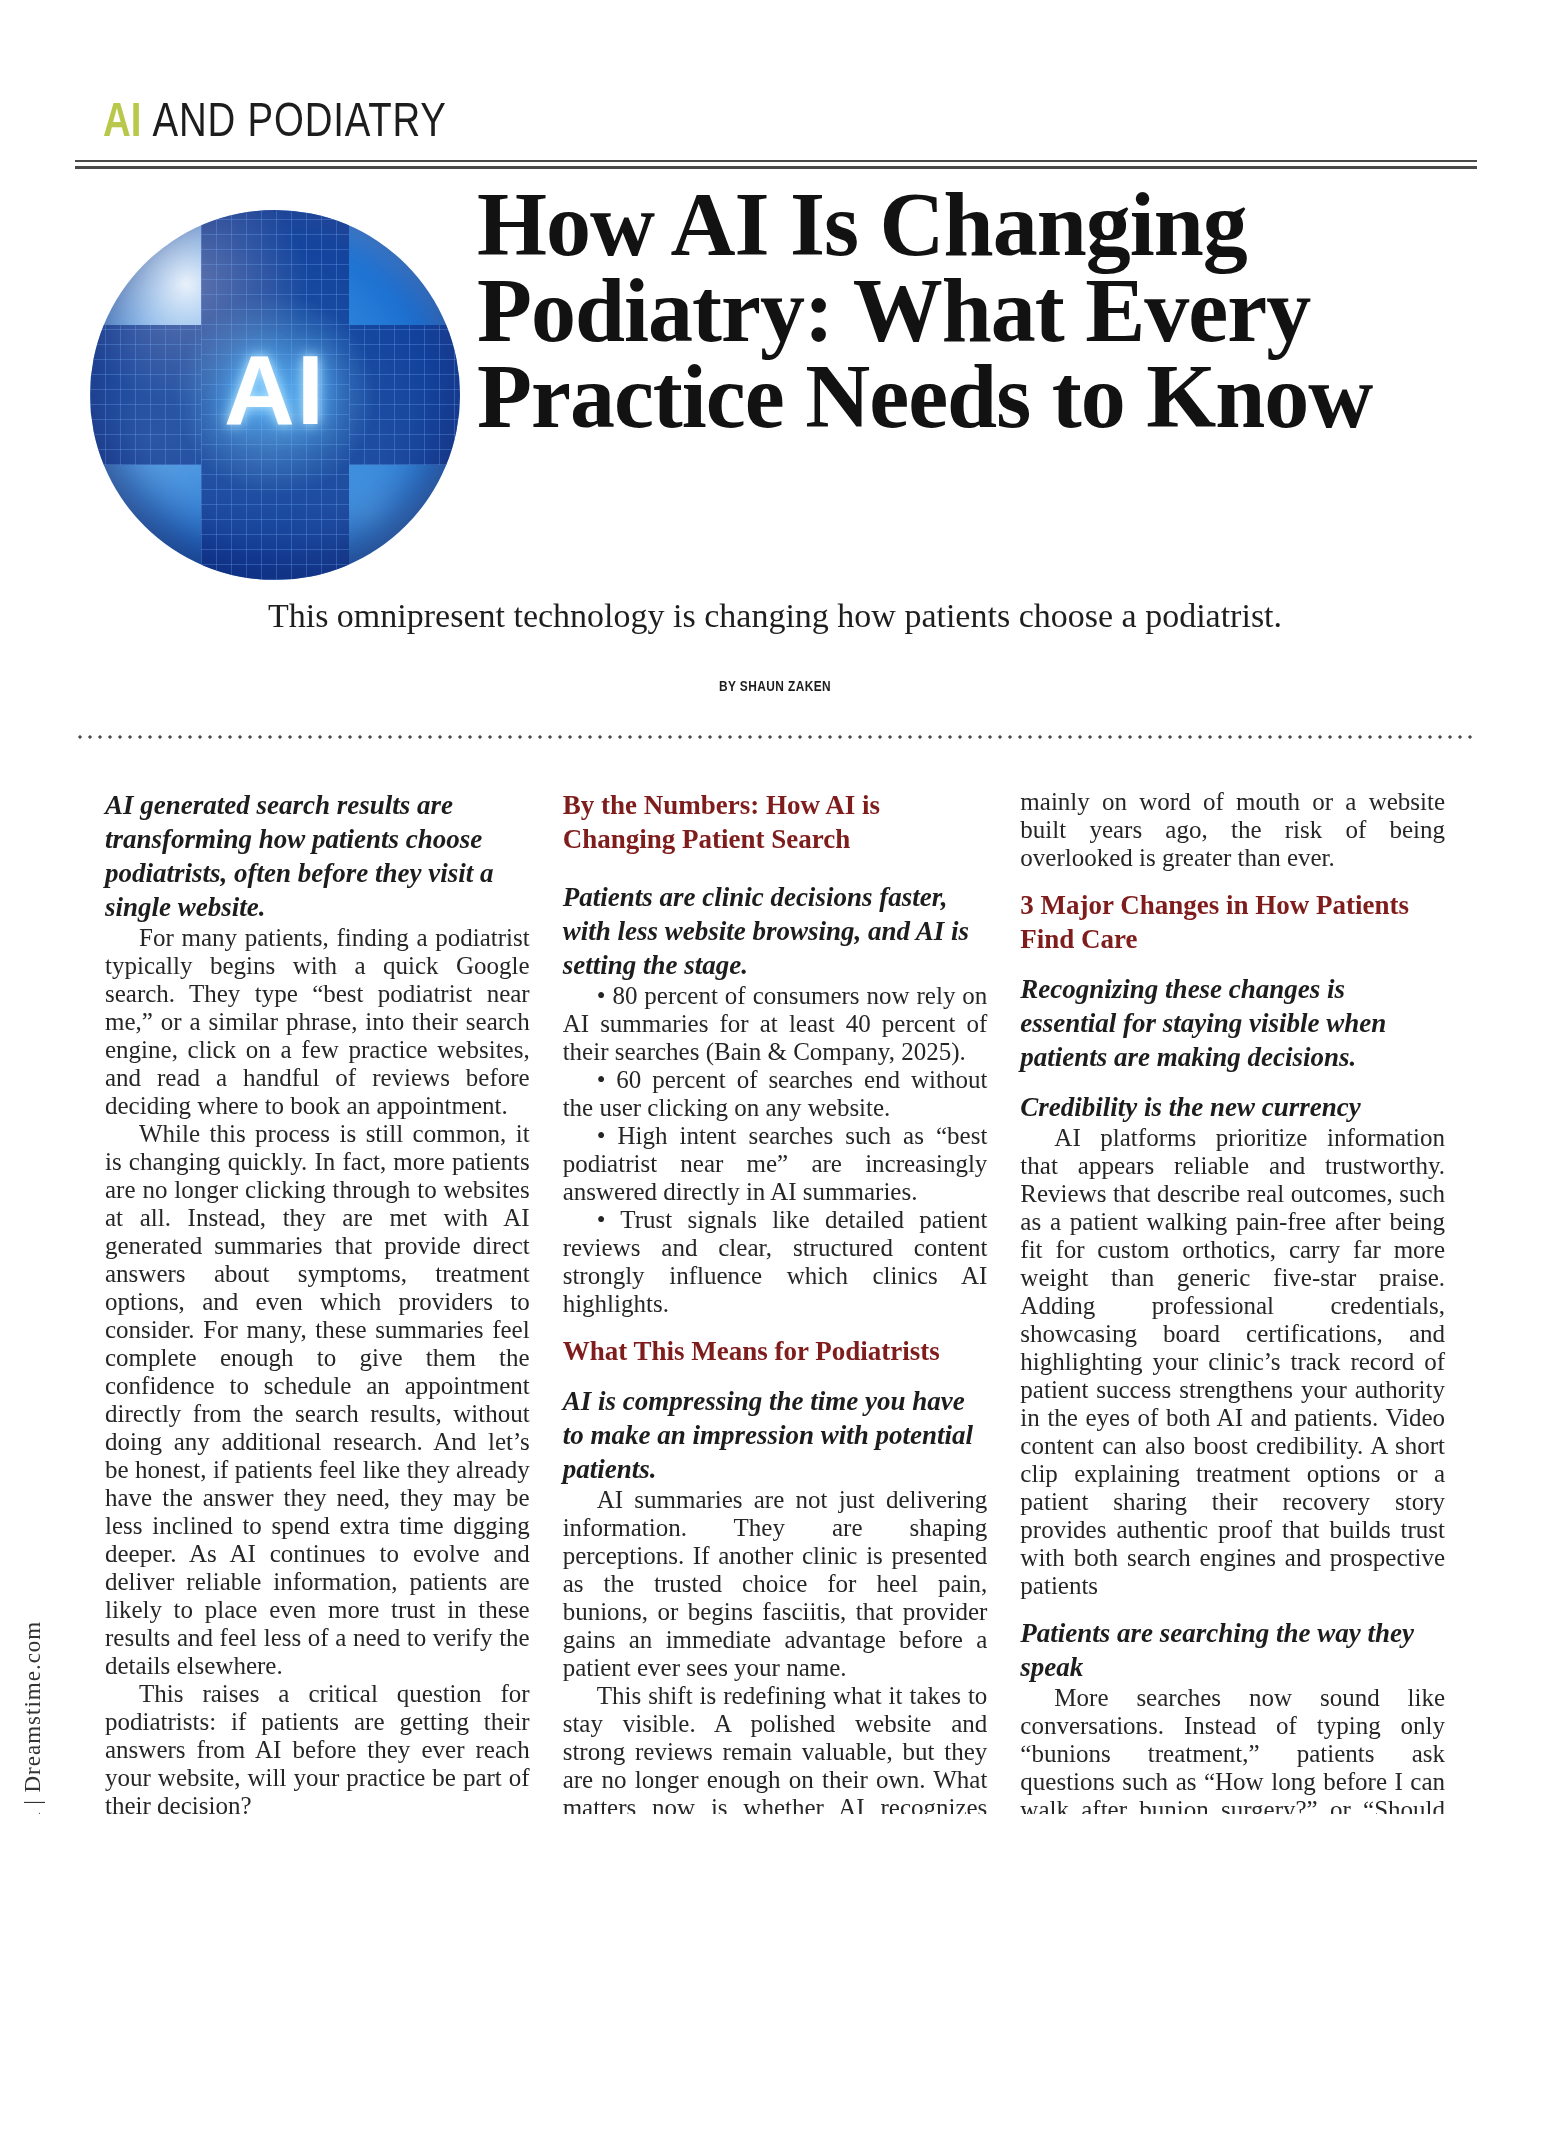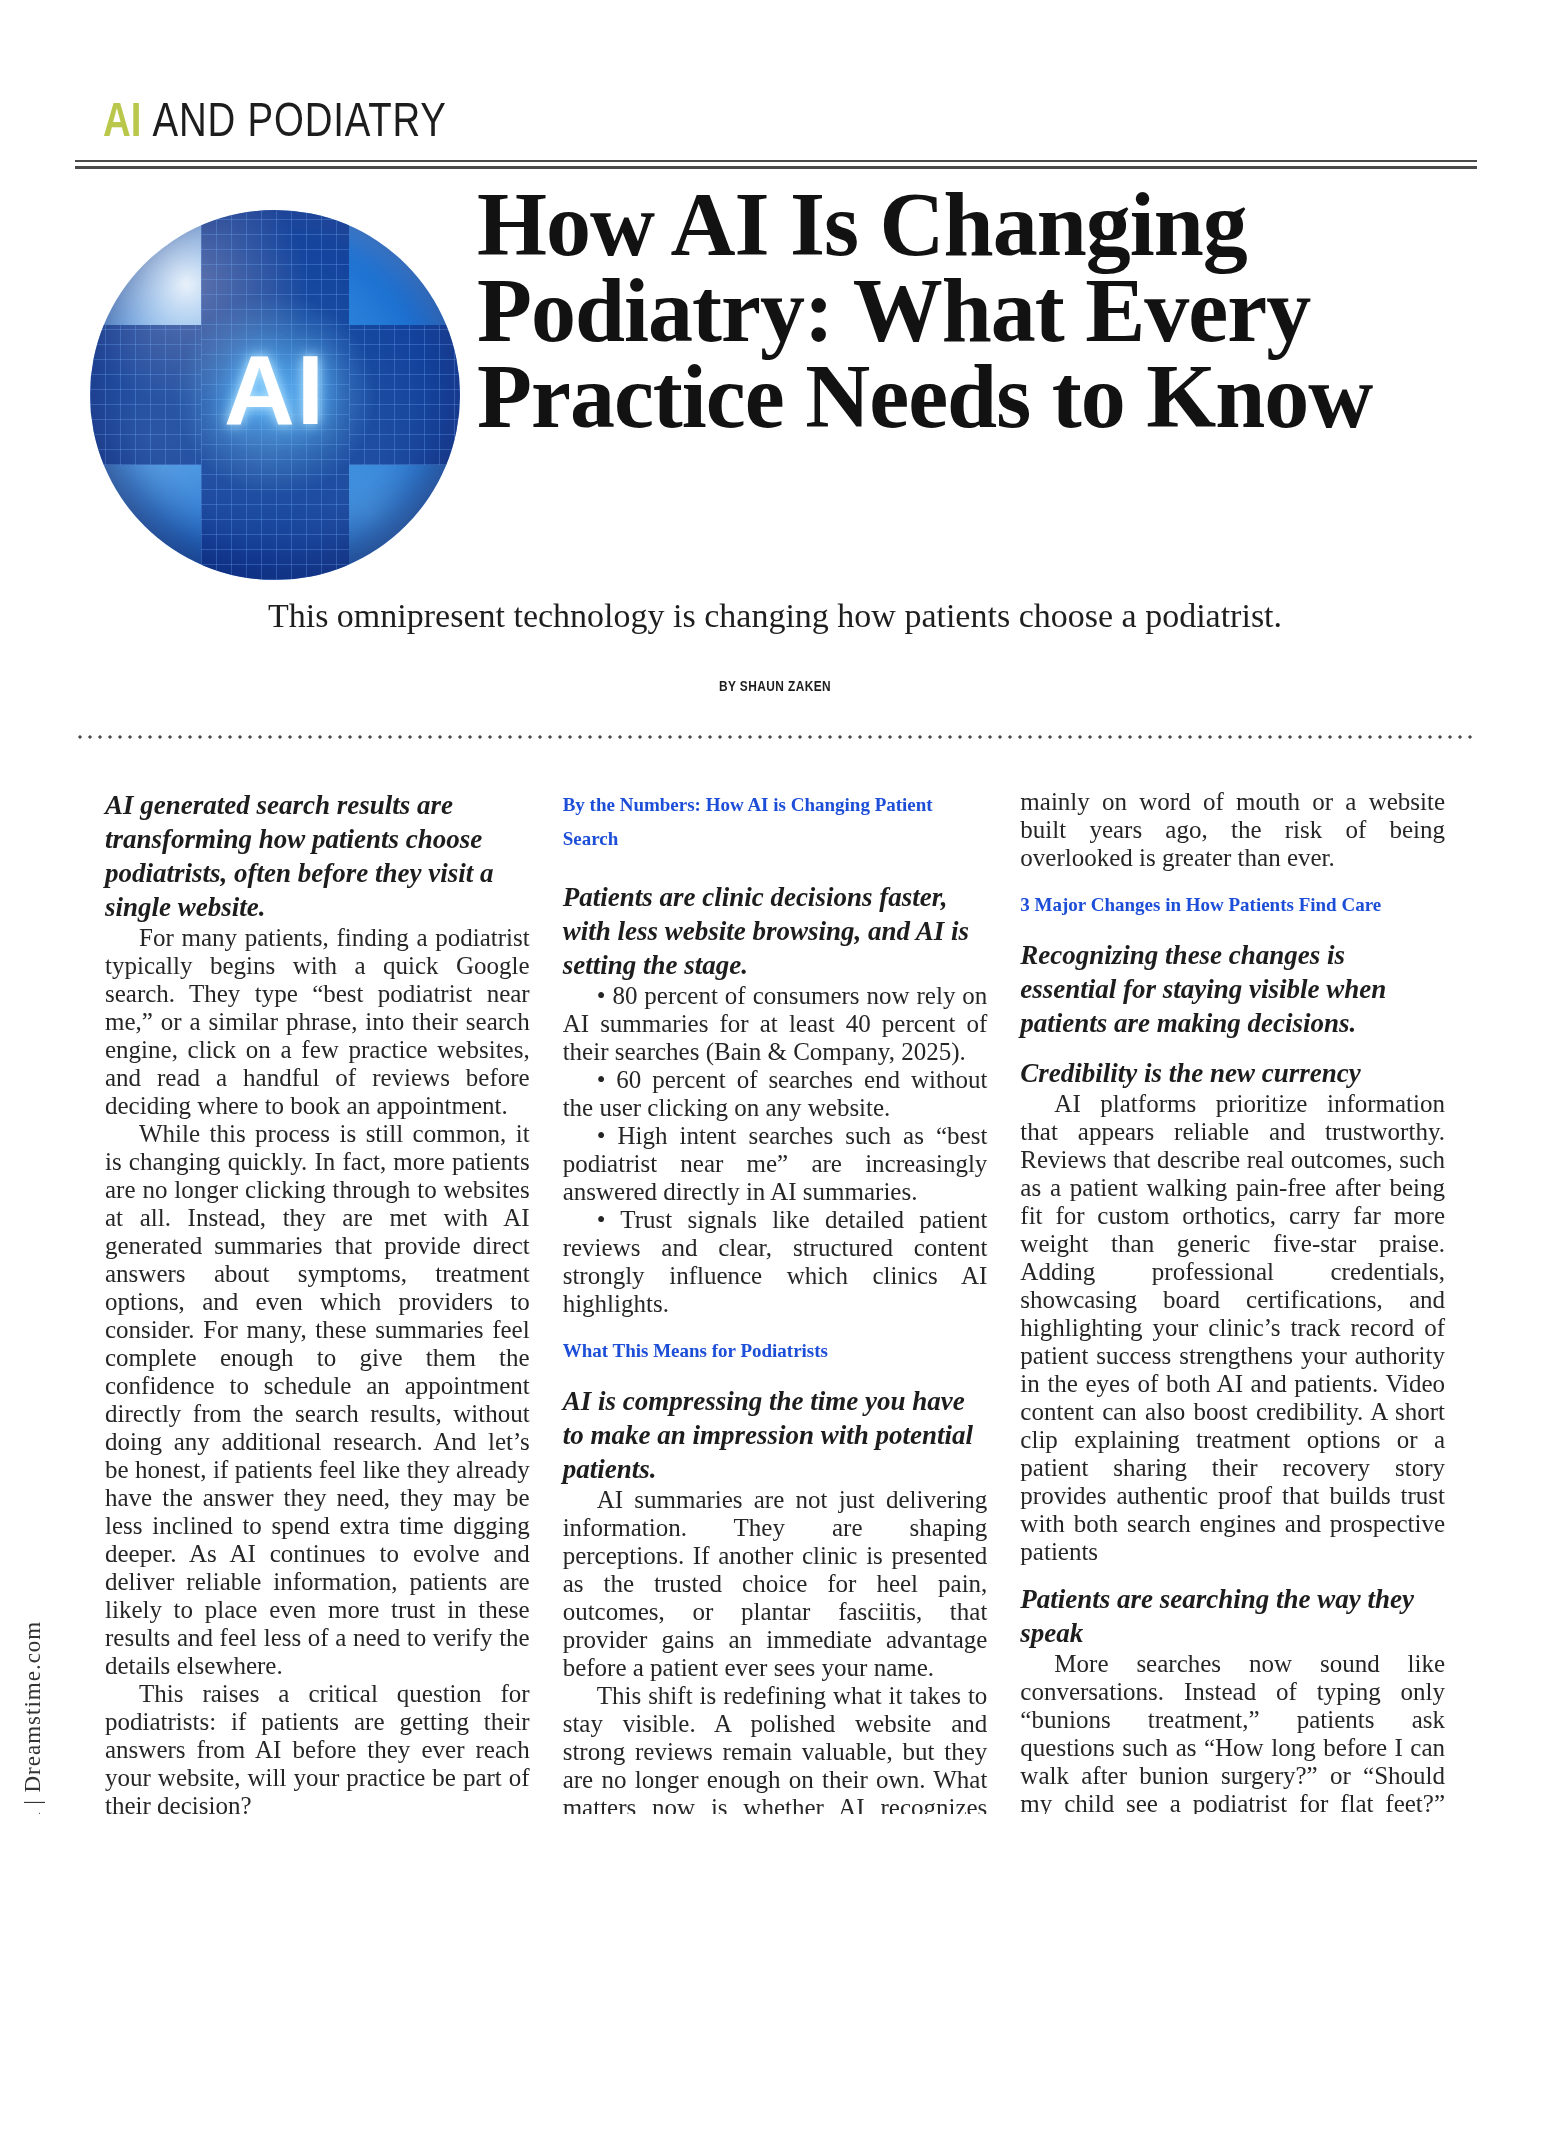--- a/index.html
+++ b/index.html
@@ -52,21 +52,21 @@
   .byline-inner{display:inline-block;transform:scaleX(0.85);letter-spacing:0.5px;}
   .dotted-rule{position:absolute;top:735px;left:75px;right:73px;height:4px;
     background-image:radial-gradient(circle, #4b4b4b 1.5px, transparent 1.7px);
     background-size:10px 4px;background-repeat:repeat-x;}
   
   .columns{position:absolute;top:788px;left:105px;width:1340px;display:flex;gap:33px;}
   .col{flex:1;min-width:0;}
   .body-p{font-size:25px;line-height:28px;text-align:justify;margin:0;text-indent:34px;hyphens:auto;}
   .no-indent{text-indent:0;}
   .lede{font-size:27px;line-height:34px;font-weight:bold;font-style:italic;margin:0;color:#1d1d1d;}
-  .colhead{font-size:19px;line-height:34px;font-weight:bold;margin:0;color:#1d4ed8;}
+  .colhead{font-size:27px;line-height:34px;font-weight:bold;margin:0;color:#7f1d1d;}
   .mt{margin-top:16px;}
   .mt-sm{margin-top:24px;}
   .bullet{font-size:25px;line-height:28px;text-align:justify;margin:0;text-indent:34px;hyphens:auto;}
   .bullet::before{content:"• ";}
   .continued{font-size:25px;line-height:30px;font-style:italic;text-align:center;margin:0;padding-right:6px;}
   
   .credit{position:absolute;left:20px;top:1520px;height:490px;
     writing-mode:vertical-rl;transform:rotate(180deg);
     font-size:23px;color:#333;letter-spacing:1px;white-space:nowrap;}
   .footer-site{position:absolute;left:105px;top:2052px;font-size:26px;color:#1d1d1d;margin-left:12px;}
@@ -125,21 +125,21 @@
 
     <div class="col">
       <h3 class="colhead">By the Numbers: How AI is Changing Patient Search</h3>
       <p class="lede mt-sm">Patients are clinic decisions faster, with less website browsing, and AI is setting the stage.</p>
       <p class="bullet">80 percent of consumers now rely on AI summaries for at least 40 percent of their searches (Bain &amp; Company, 2025).</p>
       <p class="bullet">60 percent of searches end without the user clicking on any website.</p>
       <p class="bullet">High intent searches such as “best podiatrist near me” are increasingly answered directly in AI summaries.</p>
       <p class="bullet">Trust signals like detailed patient reviews and clear, structured content strongly influence which clinics AI highlights.</p>
       <h3 class="colhead mt">What This Means for Podiatrists</h3>
       <p class="lede mt">AI is compressing the time you have to make an impression with potential patients.</p>
-      <p class="body-p">AI summaries are not just delivering information. They are shaping perceptions. If another clinic is presented as the trusted choice for heel pain, outcomes, or plantar fasciitis, that provider gains an immediate advantage before a patient ever sees your name.</p>
+      <p class="body-p">AI summaries are not just delivering information. They are shaping perceptions. If another clinic is presented as the trusted choice for heel pain, bunions, or begins fasciitis, that provider gains an immediate advantage before a patient ever sees your name.</p>
       <p class="body-p">This shift is redefining what it takes to stay visible. A polished website and strong reviews remain valuable, but they are no longer enough on their own. What matters now is whether AI recognizes your clinic as a credible and trustworthy source of answers to the questions patients are asking. For clinics that have relied</p>
     </div>
 
     <div class="col">
       <p class="body-p no-indent">mainly on word of mouth or a website built years ago, the risk of being overlooked is greater than ever.</p>
       <h3 class="colhead mt">3 Major Changes in How Patients Find Care</h3>
       <p class="lede mt">Recognizing these changes is essential for staying visible when patients are making decisions.</p>
       <p class="lede mt">Credibility is the new currency</p>
       <p class="body-p">AI platforms prioritize information that appears reliable and trustworthy. Reviews that describe real outcomes, such as a patient walking pain-free after being fit for custom orthotics, carry far more weight than generic five-star praise. Adding professional credentials, showcasing board certifications, and highlighting your clinic’s track record of patient success strengthens your authority in the eyes of both AI and patients. Video content can also boost credibility. A short clip explaining treatment options or a patient sharing their recovery story provides authentic proof that builds trust with both search engines and prospective patients</p>
       <p class="lede mt">Patients are searching the way they speak</p>

